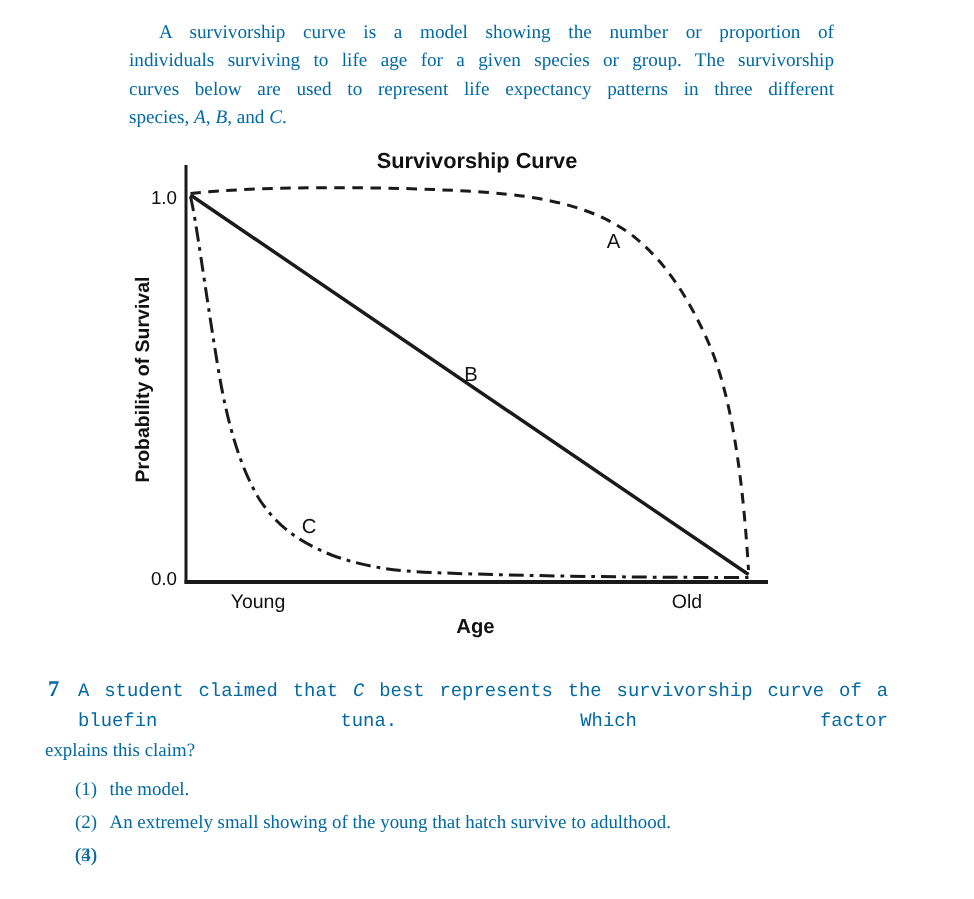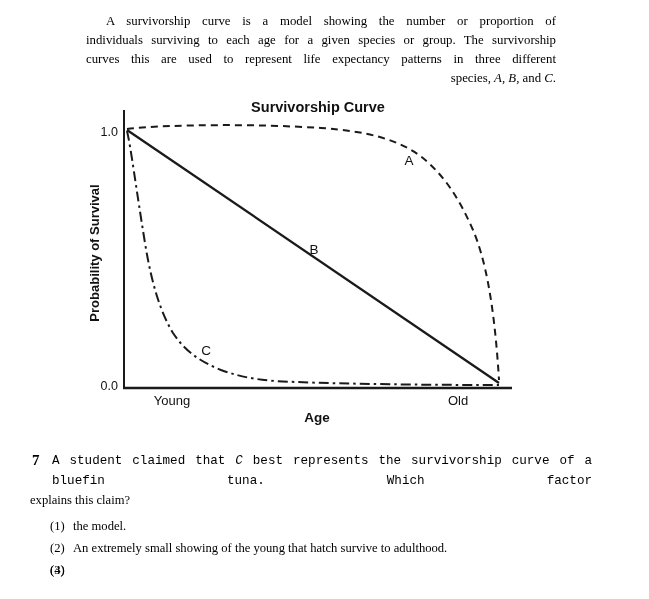--- a/index.html
+++ b/index.html
@@ -1,24 +1,24 @@
 <!DOCTYPE html>
 <html><head>
 <meta charset="utf-8">
 <style>
   html,body{margin:0;padding:0;background:#ffffff;}
   .page{
     position:relative;width:649px;height:599px;background:#ffffff;
-    font-family:"Liberation Serif", serif;color:#000000;overflow:hidden;
+    font-family:"Liberation Serif", serif;color:#0369a1;overflow:hidden;
   }
   
   .intro{position:absolute;left:86px;top:12px;width:470px;font-size:12.8px;line-height:19px;}
   .jline{text-align:justify;text-align-last:justify;}
   .jline.first{text-indent:20px;}
-  .lastline{text-align:right;}
+  .lastline{text-align:left;}
   em{font-style:italic;}
   
   .chart-wrap{position:absolute;left:81px;top:93px;width:445px;height:342px;}
   .chart-wrap svg{display:block;}
   .svg-sans{font-family:"Liberation Sans", sans-serif;}
   
   .question{position:absolute;left:30px;top:452px;width:555px;font-size:12.6px;line-height:19.5px;}
   .q-num{position:absolute;left:2px;top:-1px;font-weight:bold;font-size:15px;}
   .q-line1{margin-left:22px;width:540px;text-align:justify;text-align-last:justify;font-family:Liberation Mono, monospace;}
   .q-line2{}
@@ -27,22 +27,22 @@
   .opt-num{position:absolute;left:0;top:0;}
   .opt-just{display:block;width:505px;text-align:justify;text-align-last:justify;}
 </style>
 </head>
 <body>
 
 <div class="page">
 
   <div class="intro">
     <div class="jline first">A survivorship curve is a model showing the number or proportion of</div>
-    <div class="jline">individuals surviving to each age for a given species or group. The survivorship</div>
-    <div class="jline">curves this are used to represent life expectancy patterns in three different</div>
+    <div class="jline">individuals surviving to life age for a given species or group. The survivorship</div>
+    <div class="jline">curves below are used to represent life expectancy patterns in three different</div>
     <div class="lastline"><span>species, </span><em>A</em><span>, </span><em>B</em><span>, and </span><em>C</em><span>.</span></div>
   </div>
 
   <div class="chart-wrap">
     <svg width="445" height="342" viewBox="0 0 445 342" xmlns="http://www.w3.org/2000/svg">
 
       <text class="svg-sans" x="237" y="19" font-size="14.5" font-weight="bold" fill="#111" text-anchor="middle">Survivorship Curve</text>
 
       <line x1="43" y1="17" x2="43" y2="296" stroke="#1a1a1a" stroke-width="2"></line>
       <line x1="42" y1="295" x2="431" y2="295" stroke="#1a1a1a" stroke-width="2.6"></line>

